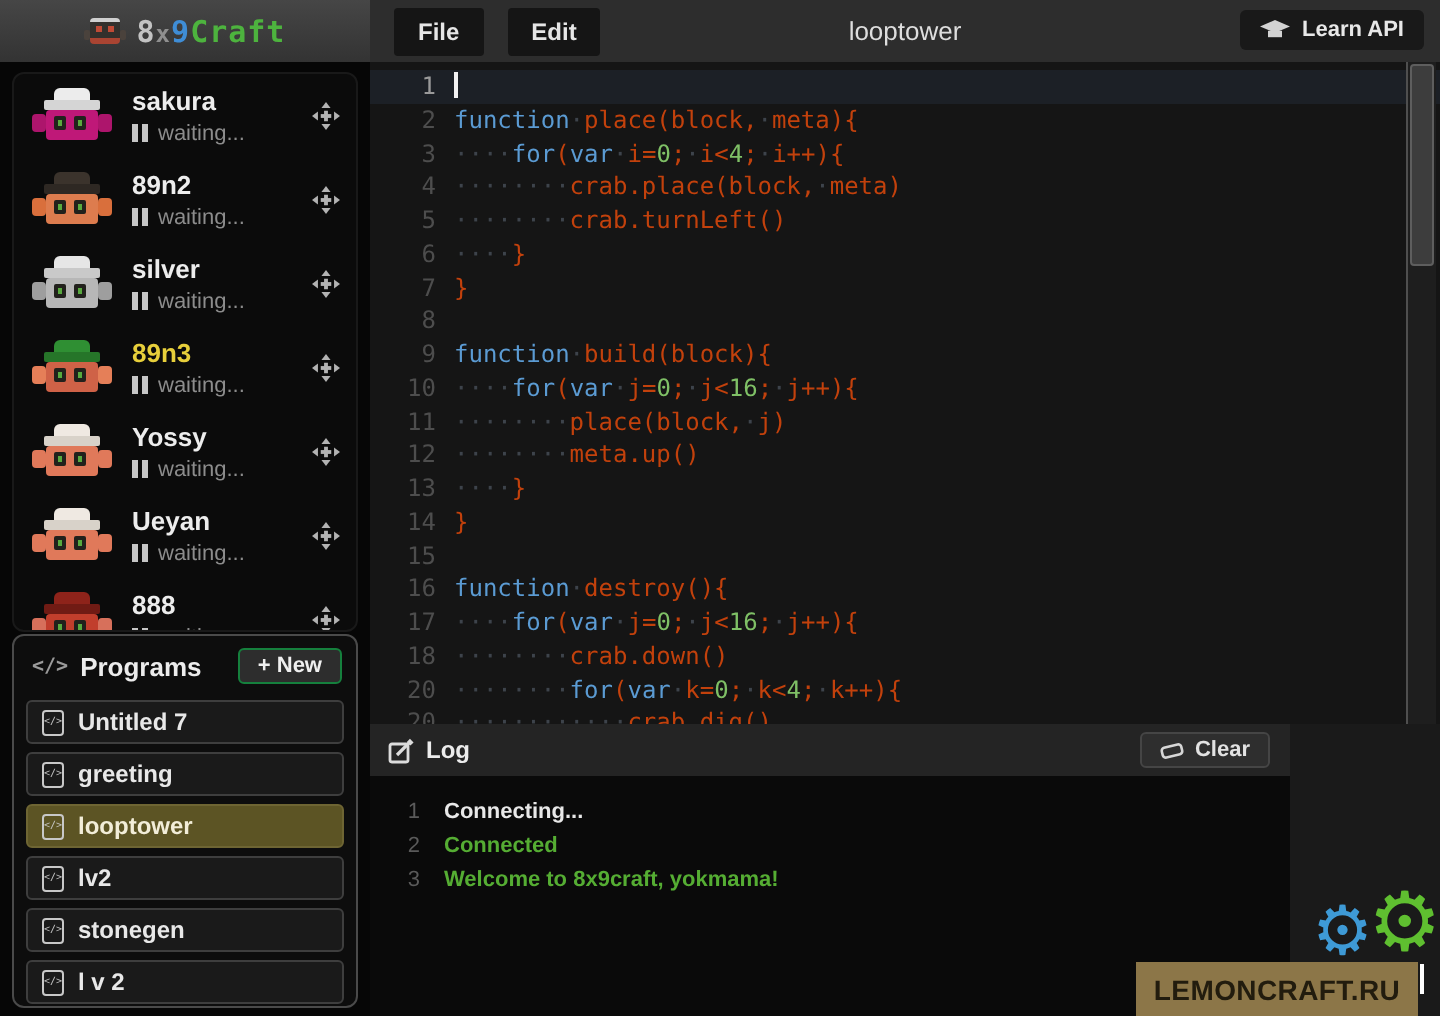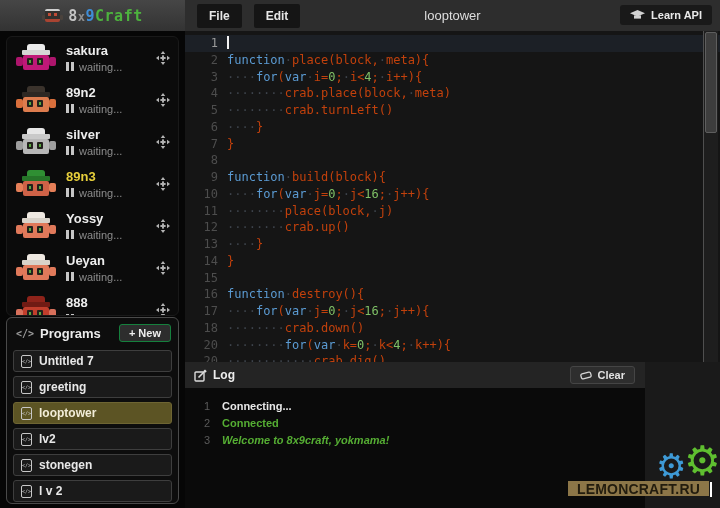--- a/index.html
+++ b/index.html
@@ -87,21 +87,21 @@
              font-size:11px;font-weight:700;padding:2px 9px;display:flex;align-items:center;gap:5px;font-family:inherit;}
   .log-content{padding-top:10px;}
   .log-row{display:flex;line-height:17px;font-size:11px;font-weight:700;}
   .log-num{flex:none;width:37px;text-align:right;padding-right:12px;color:#5a5a5a;font-weight:400;}
   .corner-filler{position:absolute;left:645px;top:362px;width:75px;height:146px;background:#1a1a1a;}
 
   
   .gear{position:absolute;font-family:"DejaVu Sans",sans-serif;line-height:1;}
   .gear-blue{left:656px;top:449px;font-size:34px;color:#3e9ad6;}
   .gear-green{left:684px;top:441px;font-size:41px;color:#5fbf30;}
-  .wm-band{position:absolute;left:568px;top:481px;width:141px;height:15px;background:#8c7648;
+  .wm-band{position:absolute;left:568px;top:481px;width:141px;height:28px;background:#8c7648;
            display:flex;align-items:center;justify-content:center;}
   .wm-text{color:#221c0e;font-size:14px;font-weight:700;letter-spacing:.2px;}
   .wm-cursor{position:absolute;right:-3px;top:1px;width:2px;height:15px;background:#fff;}
 </style>
 </head>
 <body>
 
 <div class="app">
 
   <div class="topbar">
@@ -446,21 +446,21 @@
         <div class="crow">
           <span class="gut">10</span>
           <span class="ctext"><span class="seg-w">····</span><span class="seg-k">for</span><span class="seg-d">(</span><span class="seg-k">var</span><span class="seg-w">·</span><span class="seg-d">j=</span><span class="seg-n">0</span><span class="seg-d">;</span><span class="seg-w">·</span><span class="seg-d">j&lt;</span><span class="seg-n">16</span><span class="seg-d">;</span><span class="seg-w">·</span><span class="seg-d">j++){</span></span>
         </div>
         <div class="crow">
           <span class="gut">11</span>
           <span class="ctext"><span class="seg-w">········</span><span class="seg-d">place(block,</span><span class="seg-w">·</span><span class="seg-d">j)</span></span>
         </div>
         <div class="crow">
           <span class="gut">12</span>
-          <span class="ctext"><span class="seg-w">········</span><span class="seg-d">crab.up()</span></span>
+          <span class="ctext"><span class="seg-w">········</span><span class="seg-d">meta.up()</span></span>
         </div>
         <div class="crow">
           <span class="gut">13</span>
           <span class="ctext"><span class="seg-w">····</span><span class="seg-d">}</span></span>
         </div>
         <div class="crow">
           <span class="gut">14</span>
           <span class="ctext"><span class="seg-d">}</span></span>
         </div>
         <div class="crow">
@@ -516,21 +516,21 @@
         <div class="log-row">
           <span class="log-num">1</span>
           <span class="log-msg" style="color: rgb(232, 232, 232);">Connecting...</span>
         </div>
         <div class="log-row">
           <span class="log-num">2</span>
           <span class="log-msg" style="color: rgb(85, 173, 51);">Connected</span>
         </div>
         <div class="log-row">
           <span class="log-num">3</span>
-          <span class="log-msg" style="color: rgb(85, 173, 51); font-style: italic;">Welcome to 8x9craft, yokmama!</span>
+          <span class="log-msg" style="color: rgb(85, 173, 51);">Welcome to 8x9craft, yokmama!</span>
         </div>
       </div>
   </div>
 
   <div class="corner-filler"></div>
 
   <span class="gear gear-blue">⚙</span>
   <span class="gear gear-green">⚙</span>
   <div class="wm-band">
     <span class="wm-text">LEMONCRAFT.RU</span>

